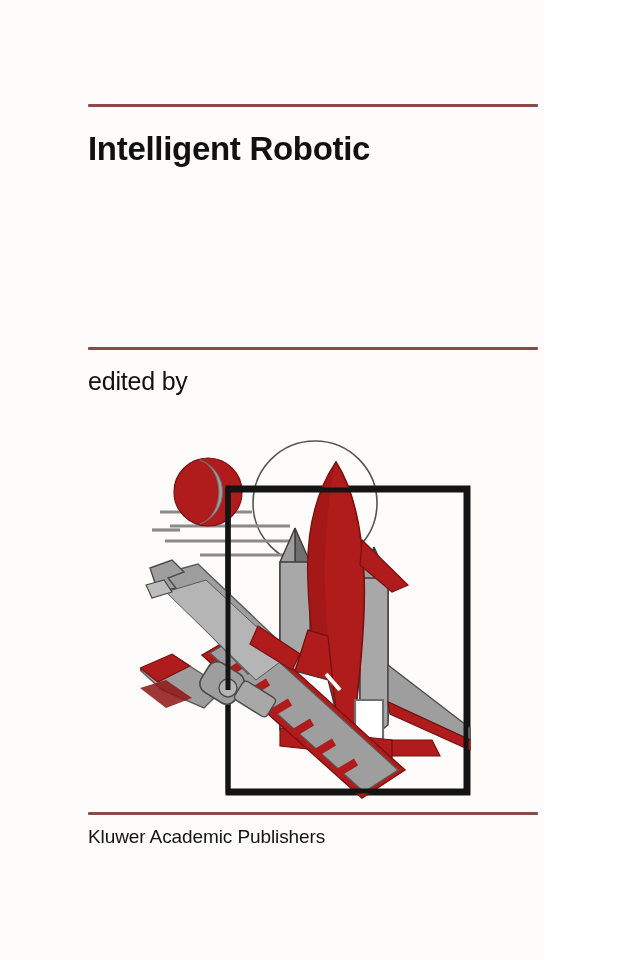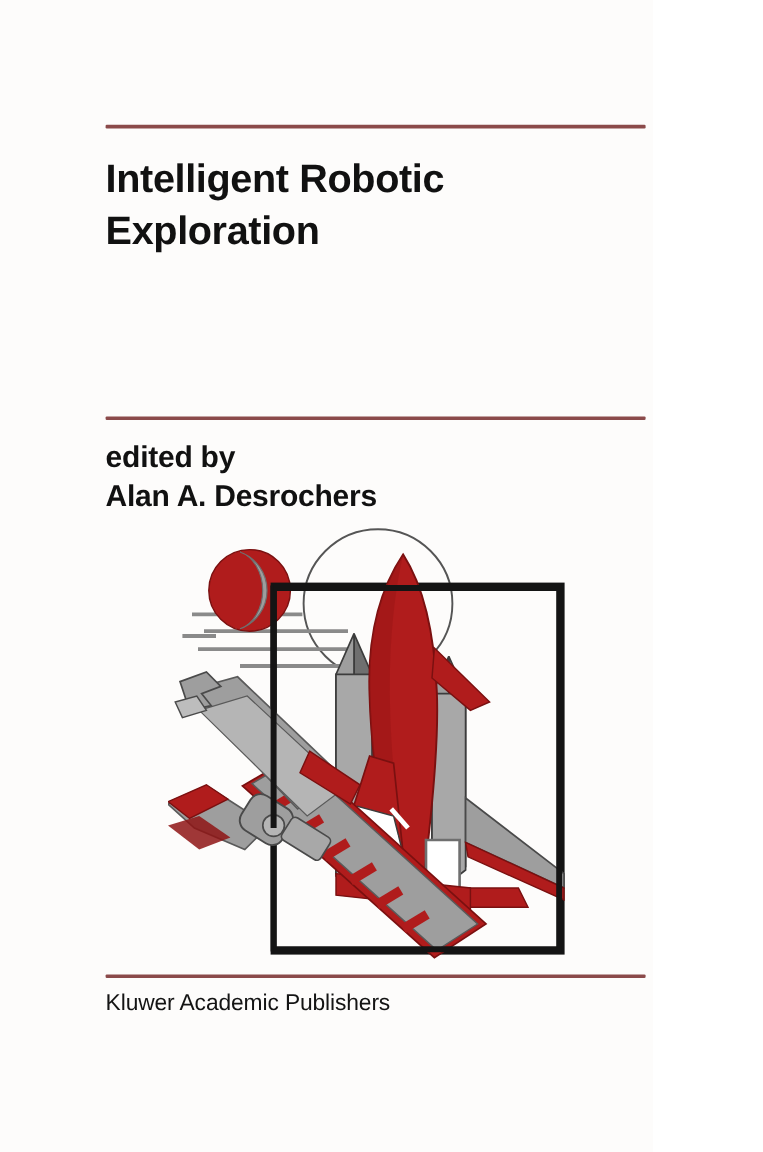--- a/index.html
+++ b/index.html
@@ -48,21 +48,21 @@
   }
 
   .byline-block {
     position: absolute;
     left: 88px;
     top: 365px;
     width: 470px;
   }
   .byline-line {
     font-size: 25px;
-    font-weight: bold;
+    font-weight: normal;
     line-height: 1.33;
     color: #111111;
     letter-spacing: -0.2px;
     white-space: nowrap;
   }
 
   .publisher {
     position: absolute;
     left: 88px;
     top: 826px;
@@ -89,28 +89,26 @@
 </style>
 </head>
 <body>
 
 <div id="cover">
 
   <div class="rule top"></div>
 
   <div class="title-block">
     <div class="title-line">Intelligent Robotic</div>
-    <div class="title-line">Exploration</div>
   </div>
 
   <div class="rule mid"></div>
 
   <div class="byline-block">
     <div class="byline-line">edited by</div>
-    <div class="byline-line">Alan A. Desrochers</div>
   </div>
 
   <div id="illustration">
     <svg viewBox="0 0 380 365" xmlns="http://www.w3.org/2000/svg">
 
       <circle cx="175" cy="63" r="62" fill="none" stroke="#555555" stroke-width="1.6"></circle>
 
       <g stroke="#8a8a8a" stroke-width="3.2">
         <line x1="20" y1="72" x2="112" y2="72"></line>
         <line x1="30" y1="86" x2="150" y2="86"></line>

